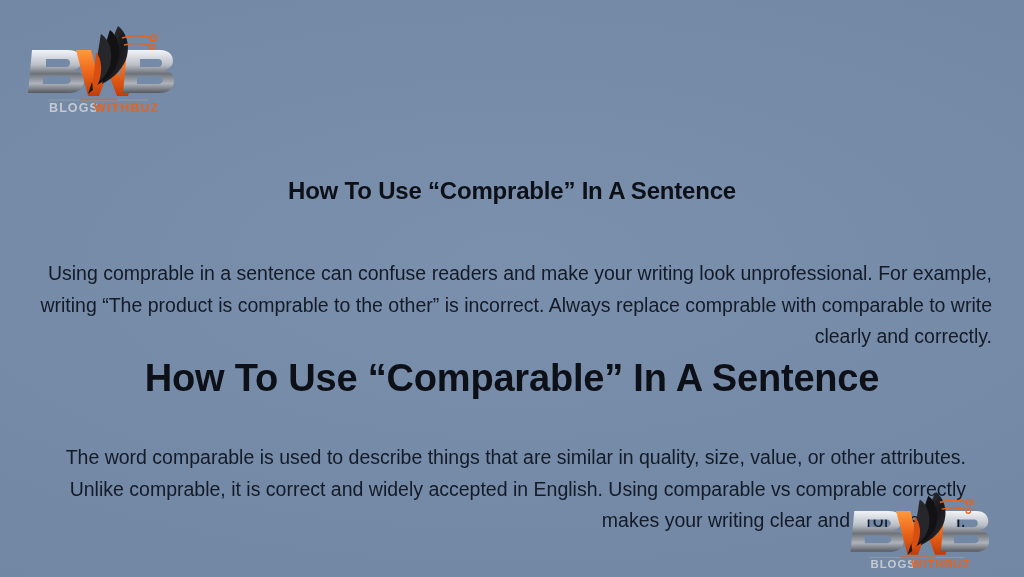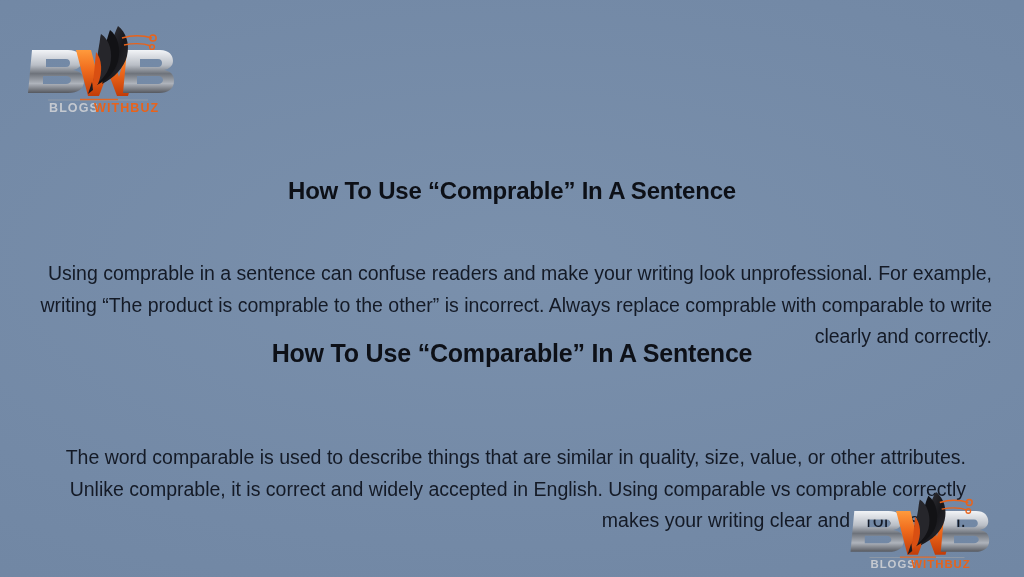--- a/index.html
+++ b/index.html
@@ -49,22 +49,22 @@
     color: #0d1017;
     font-weight: bold;
     letter-spacing: -0.2px;
     line-height: 1.15;
   }
   #heading-1 {
     top: 177px;
     font-size: 24px;
   }
   #heading-2 {
-    top: 339px;
-    font-size: 25px;
+    top: 357px;
+    font-size: 38px;
   }
 
   
   .para {
     position: absolute;
     text-align: right;
     color: #141a26;
     font-size: 19.5px;
     line-height: 1.62;
     font-weight: normal;

